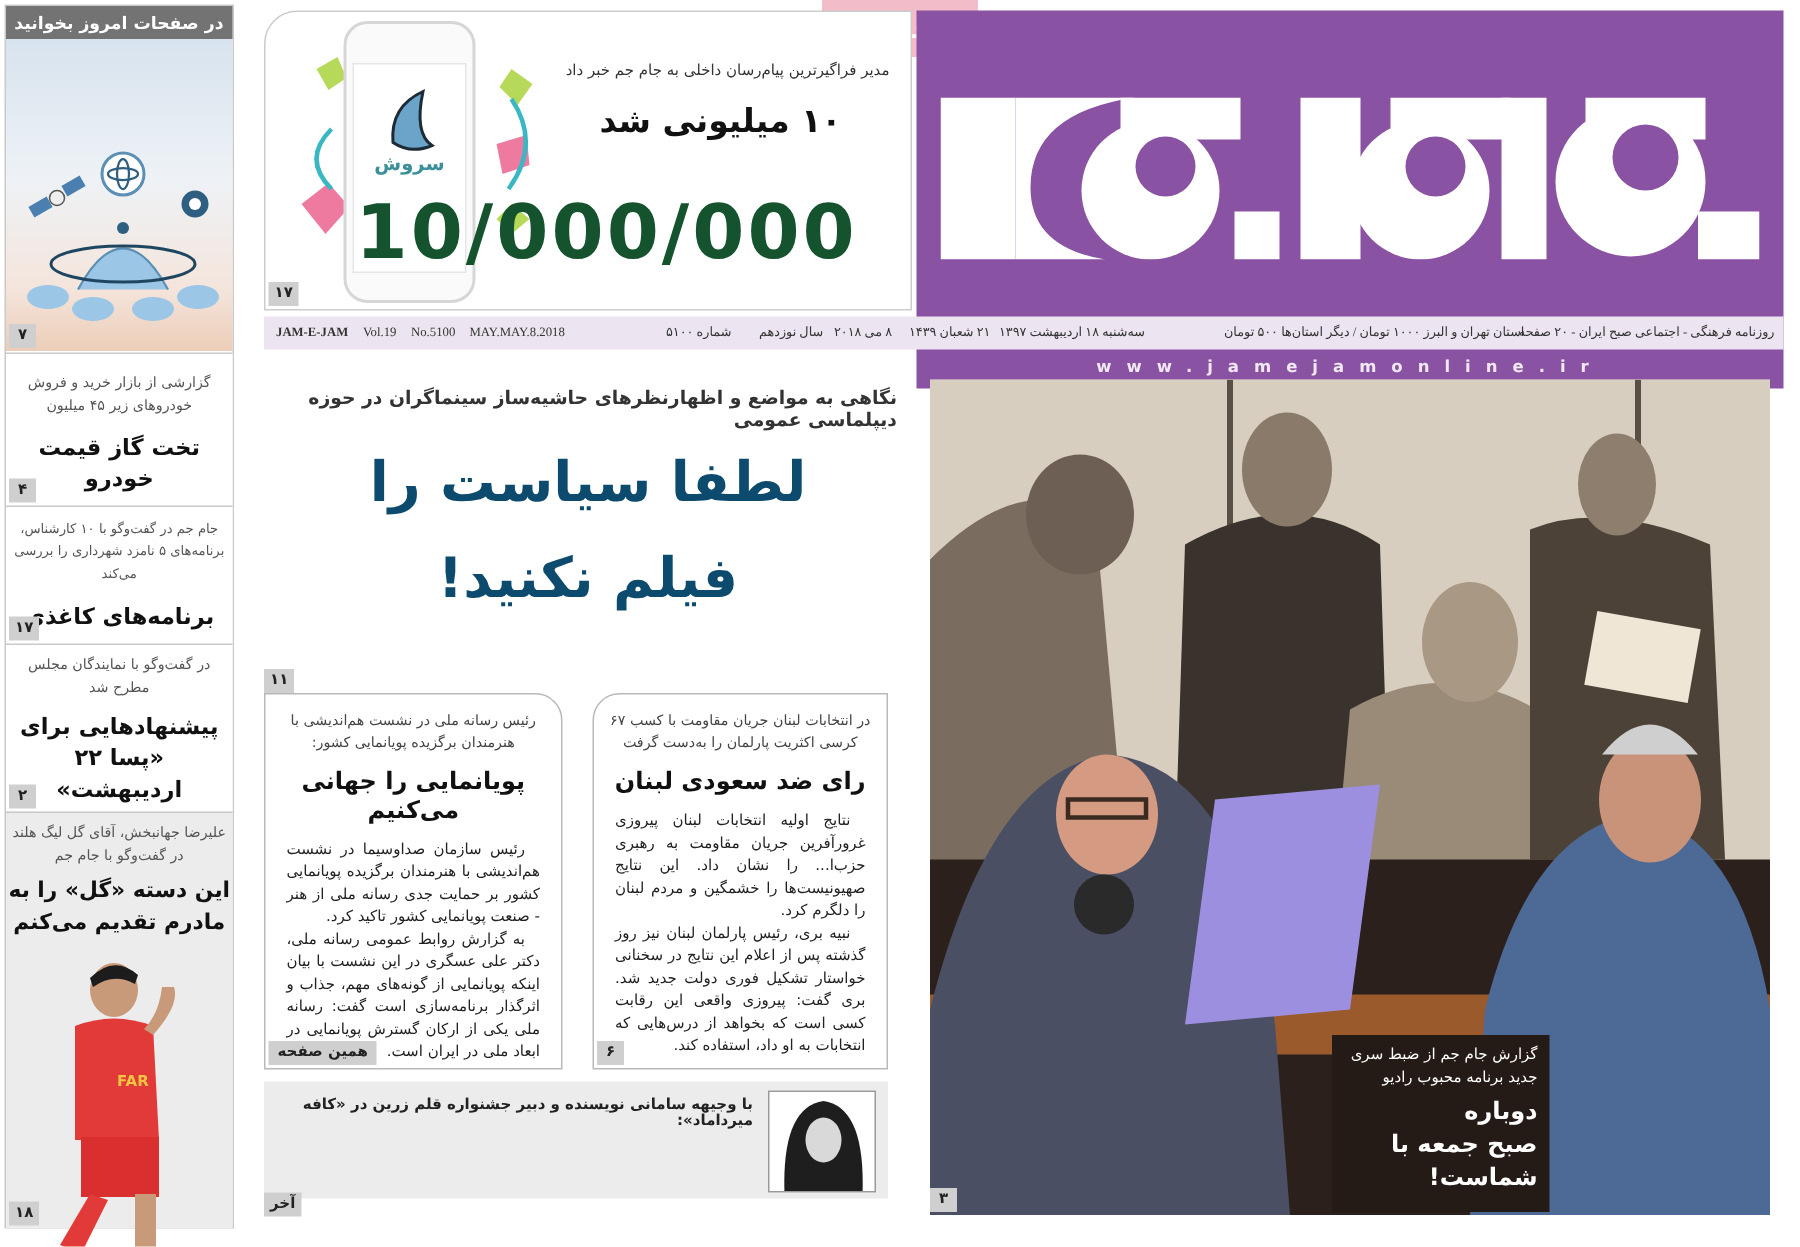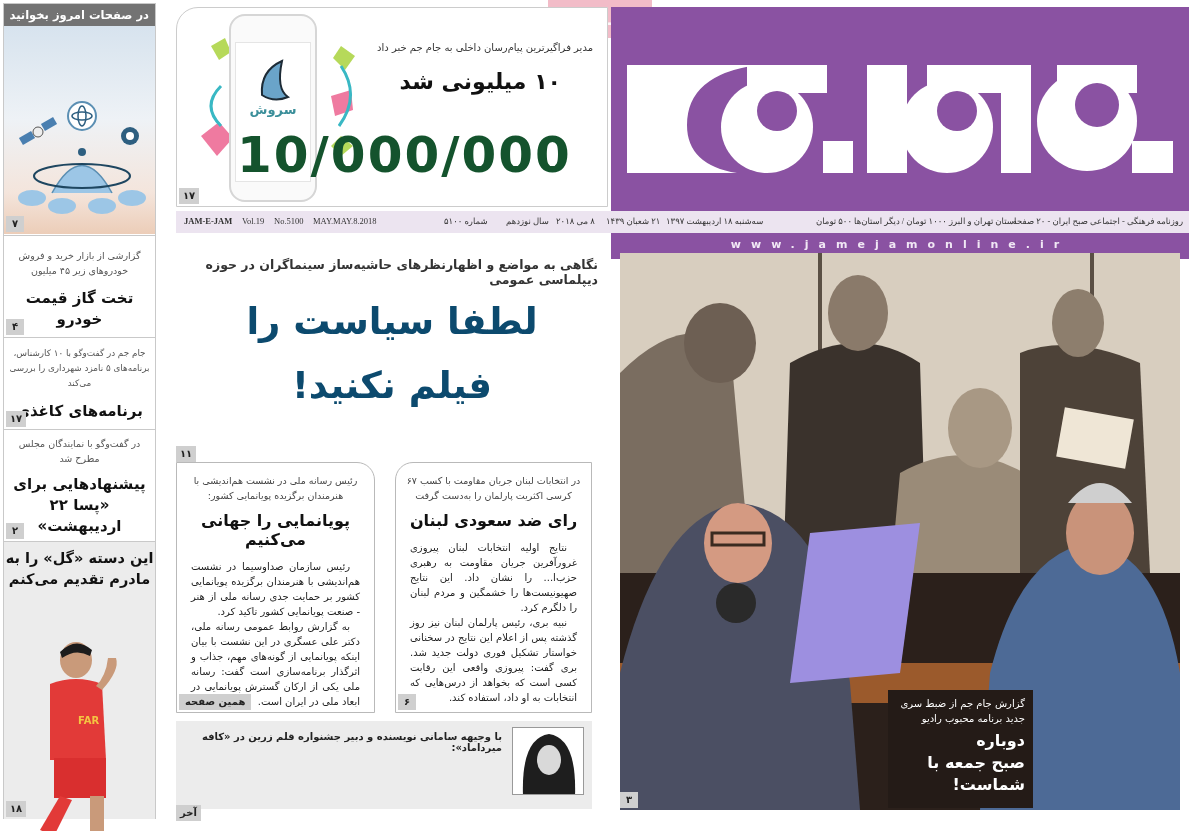--- a/index.html
+++ b/index.html
@@ -46,21 +46,21 @@
 
   
   .box { border: 1.5px solid #b9b9b9; border-radius: 18px 0 0 0; background: #fff; }
   .box.right-round { border-radius: 0 18px 0 0; }
   .box .kicker { margin-top: 10px; font-size: 9.5px; color: #444; direction: rtl; text-align: center; line-height: 15px; }
   .box .title { margin-top: 8px; font-size: 16px; font-weight: bold; direction: rtl; text-align: center; }
   .box .body { margin: 10px 14px 0 14px; font-size: 10px; line-height: 15px; direction: rtl; text-align: justify; color: #222; }
   .box .body p { text-indent: 10px; }
 
   
-  .strip { left: 176px; top: 721px; width: 416px; height: 88px; background: #ececec; }
+  .strip { left: 176px; top: 721px; width: 416px; height: 78px; background: #ececec; }
   .strip .kicker { position: absolute; right: 90px; top: 10px; font-size: 10px; font-weight: bold; direction: rtl; color: #222; }
   .strip .title { position: absolute; right: 90px; top: 32px; font-size: 16.5px; font-weight: bold; direction: rtl; color: #111; }
   .portrait { position: absolute; right: 8px; top: 6px; width: 72px; height: 68px; background: #fff; border: 1px solid #999; overflow: hidden; }
 
   
   .photo { left: 620px; top: 253px; width: 560px; height: 557px; background: #e8e1d6; overflow: hidden; }
   .photo-caption { left: 888px; top: 690px; width: 145px; height: 118px; background: #241b17; color: #fff; direction: rtl; text-align: right; padding: 6px 8px; }
   .photo-caption .kicker { font-size: 10px; line-height: 15px; }
   .photo-caption .title { font-size: 16px; font-weight: bold; line-height: 22px; margin-top: 4px; }
 </style>
@@ -105,20 +105,21 @@
     <div class="pg" style="left:2px; bottom:2px;">۱۷</div>
   </div>
 
   <div class="sb-item" style="top:425px; height:112px;">
     <div class="kicker" style="margin-top:6px;">در گفت‌وگو با نمایندگان مجلس مطرح شد</div>
     <div class="title" style="margin-top:8px;">پیشنهادهایی برای «پسا ۲۲ اردیبهشت»</div>
     <div class="pg" style="left:2px; bottom:2px;">۲</div>
   </div>
 
   <div class="sb-last">
+    <div class="kicker">علیرضا جهانبخش، آقای گل لیگ هلند در گفت‌وگو با جام جم</div>
     <div class="title">این دسته «گل» را به مادرم تقدیم می‌کنم</div>
     <svg class="abs" style="left:16px; top:98px;" width="110" height="200" viewBox="0 0 110 200">
       <ellipse cx="56" cy="20" rx="16" ry="18" fill="#c99a7a"></ellipse>
       <path d="M40 12 Q56 -4 72 10 L70 16 Q56 8 42 18 Z" fill="#1c1c1c"></path>
       <path d="M30 44 Q56 34 82 44 L86 120 L30 120 Z" fill="#e23a38"></path>
       <rect x="34" y="118" width="52" height="40" fill="#d92f2f"></rect>
       <path d="M40 156 L20 190 L34 196 L52 160 Z" fill="#e23a38"></path>
       <path d="M70 156 L70 196 L84 196 L84 156 Z" fill="#c99a7a"></path>
       <path d="M82 50 Q100 30 96 18 L88 18 Q86 36 76 46 Z" fill="#c99a7a"></path>
       <text x="58" y="84" font-size="10" fill="#f4c542" font-weight="bold" font-family="DejaVu Sans, sans-serif">FAR</text>

